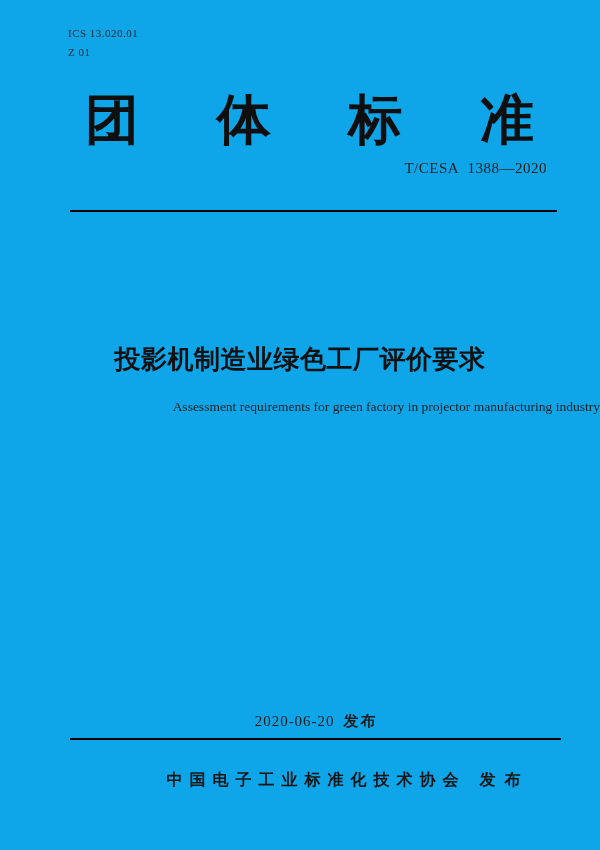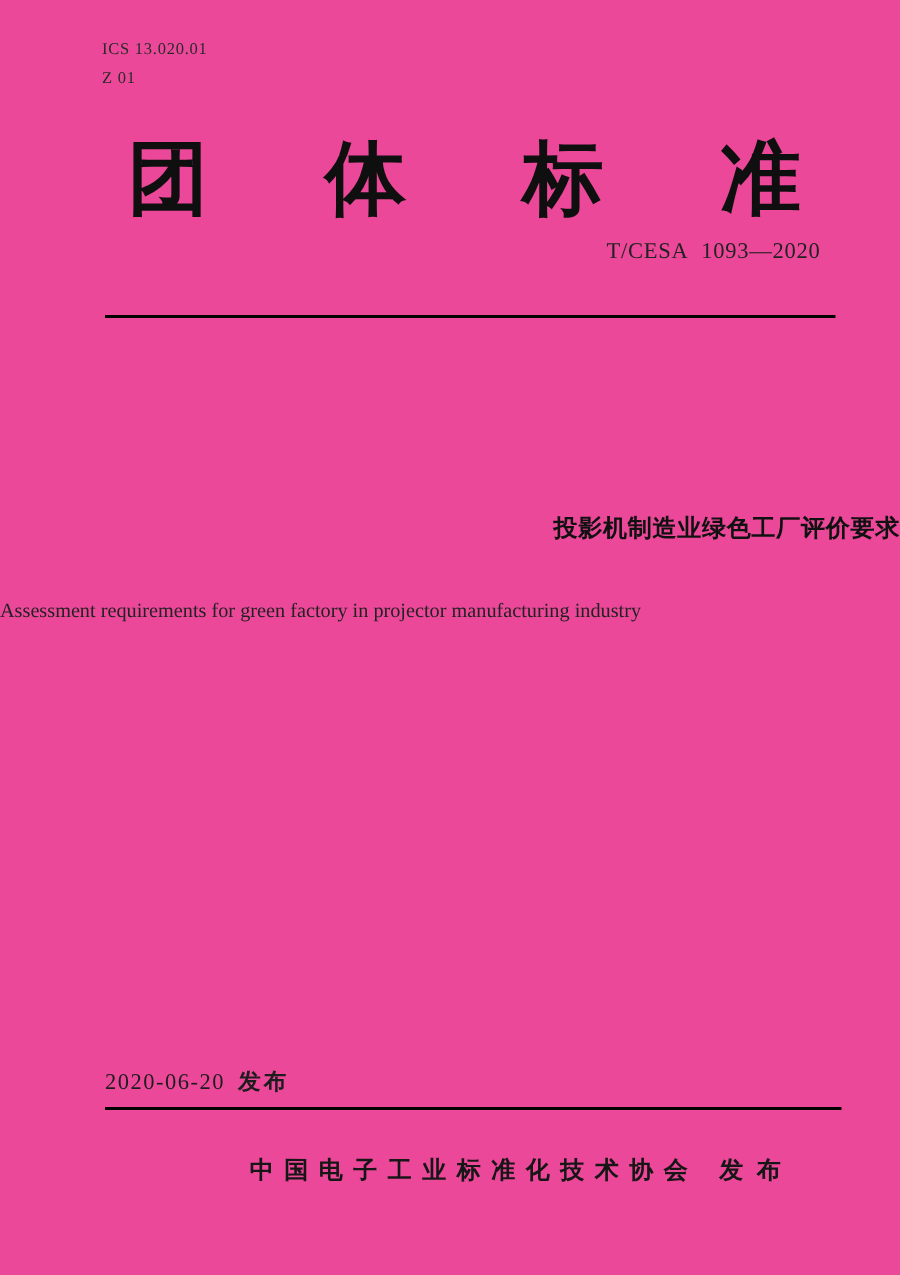--- a/index.html
+++ b/index.html
@@ -4,21 +4,21 @@
 <style>
   html, body {
     margin: 0;
     padding: 0;
     background: #ffffff;
   }
   .page {
     position: relative;
     width: 600px;
     height: 850px;
-    background: #ec4899;
+    background: #0ea5e9;
     overflow: hidden;
     font-family: "Liberation Serif", serif;
     color: #1b1b1b;
   }
 
   
   .ics-block {
     position: absolute;
     left: 68px;
     top: 24px;
@@ -71,45 +71,45 @@
     height: 2px;
     background: #000000;
   }
 
   
   .title-zh {
     position: absolute;
     left: 0;
     top: 342px;
     width: 100%;
-    text-align: right;
+    text-align: center;
     font-family: "Liberation Sans", sans-serif;
     font-weight: bold;
-    font-size: 16px;
+    font-size: 26px;
     letter-spacing: 0.5px;
     color: #111111;
   }
   .title-en {
     position: absolute;
     left: 0;
     top: 399px;
     width: 100%;
-    text-align: left;
+    text-align: right;
     font-size: 13.5px;
     color: #222222;
   }
 
   
   .date-row {
     position: absolute;
     left: 70px;
     right: 38px;
     top: 712px;
     display: flex;
-    justify-content: flex-start;
+    justify-content: center;
     font-size: 15px;
     letter-spacing: 1px;
     color: #1d1d1d;
   }
   .date-row .cjk {
     font-family: "Liberation Sans", sans-serif;
     font-weight: bold;
     margin-left: 4px;
     letter-spacing: 2px;
   }
@@ -144,21 +144,21 @@
     <div>Z 01</div>
   </div>
 
   <div class="doc-type">
     <span>团</span>
     <span>体</span>
     <span>标</span>
     <span>准</span>
   </div>
 
-  <div class="std-number">T/CESA 1093—2020</div>
+  <div class="std-number">T/CESA 1388—2020</div>
 
   <div class="rule-top"></div>
 
   <div class="title-zh">投影机制造业绿色工厂评价要求</div>
 
   <div class="title-en">Assessment requirements for green factory in projector manufacturing industry</div>
 
   <div class="date-row">
     <div>
       <span>2020-06-20</span>

